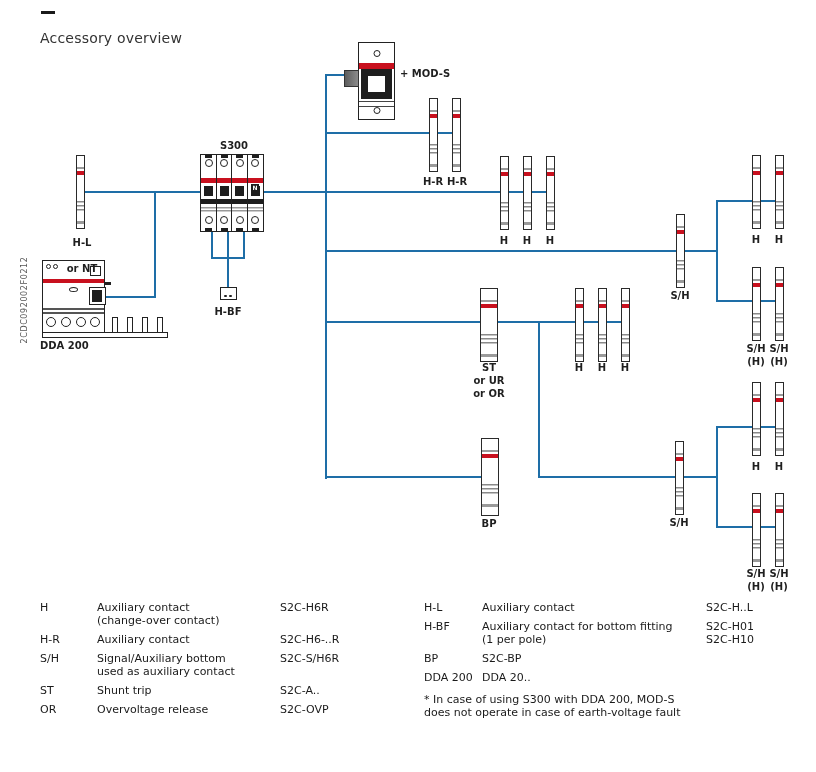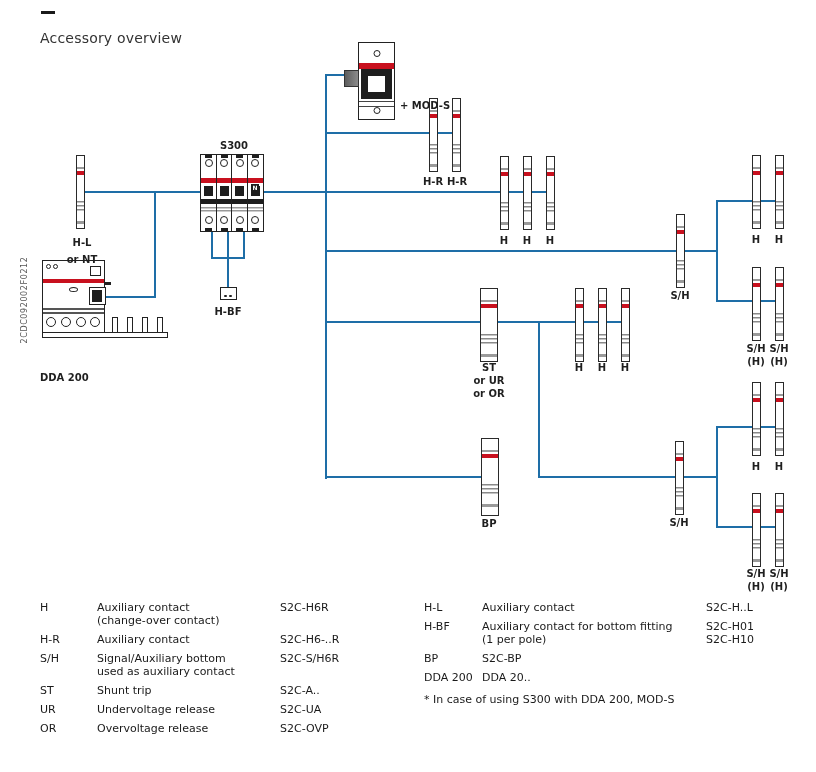--- a/index.html
+++ b/index.html
@@ -26,21 +26,21 @@
       linear-gradient(#8a8a8a,#8a8a8a),
       linear-gradient(#8a8a8a,#8a8a8a),
       linear-gradient(#9a9a9a,#9a9a9a);
     background-repeat:no-repeat;
     background-size:100% 2px,100% 4px,100% 1.5px,100% 1.5px,100% 1.5px,100% 3px;
     background-position:0 11px,0 15px,0 45px,0 49px,0 53px,0 65px;}
   .strip.w{width:18px;}
   
   .dlabel{position:absolute;width:40px;text-align:center;font-size:10px;font-weight:bold;
     color:#1f1f1f;z-index:3;line-height:12px;}
-  .dlabel.la{text-align:left;width:70px;margin-top:32px;}
+  .dlabel.la{text-align:left;width:70px;}
   
   .s300{position:absolute;left:200px;top:154px;display:flex;z-index:2;}
   .s3mod{position:relative;width:17px;height:78px;box-sizing:border-box;border:1.5px solid #222;
     background-color:#fff;
     background-image:
       linear-gradient(#1e1e1e,#1e1e1e),
       linear-gradient(#1e1e1e,#1e1e1e),
       linear-gradient(var(--red,#c8101e),var(--red,#c8101e)),
       linear-gradient(#1e1e1e,#1e1e1e),
       linear-gradient(#1e1e1e,#1e1e1e),
@@ -130,21 +130,21 @@
   <div class="hline" style="left:325px;top:321px;width:301px"></div>
   <div class="vline" style="left:538px;top:322px;height:156px"></div>
   <div class="hline" style="left:325px;top:476px;width:160px"></div>
   <div class="hline" style="left:538px;top:476px;width:179px"></div>
   <div class="vline" style="left:716px;top:426px;height:102px"></div>
   <div class="hline" style="left:716px;top:426px;width:64px"></div>
   <div class="hline" style="left:716px;top:526px;width:64px"></div>
 
   <div class="strip" style="left:76px;top:155px"></div>
   <div class="dlabel" style="left:62px;top:237px">H-L</div>
-  <div class="dlabel" style="left:62px;top:254px">or NT</div>
+  <div class="dlabel" style="left:62px;top:263px">or NT</div>
 
   <div class="dlabel" style="left:214px;top:140px">S300</div>
   <div class="s300">
     <div class="s3mod"></div>
     <div class="s3mod"></div>
     <div class="s3mod"></div>
     <div class="s3mod">
       <span class="nbadge">N</span>
     </div>
   </div>
@@ -265,25 +265,20 @@
           <div>used as auxiliary contact</div>
         </div>
       <div>S2C-S/H6R</div>
     </div>
     <div class="lrow">
       <div>ST</div>
       <div>Shunt trip</div>
       <div>S2C-A..</div>
     </div>
     <div class="lrow">
-      <div>UR</div>
-      <div>Undervoltage release</div>
-      <div>S2C-UA</div>
-    </div>
-    <div class="lrow">
       <div>OR</div>
       <div>Overvoltage release</div>
       <div>S2C-OVP</div>
     </div>
   </div>
 
   <div class="legend legend-right">
     <div class="lrow">
       <div>H-L</div>
       <div>Auxiliary contact</div>
@@ -303,16 +298,17 @@
     <div class="lrow">
       <div>BP</div>
       <div>S2C-BP</div>
     </div>
     <div class="lrow">
       <div>DDA 200</div>
       <div>DDA 20..</div>
     </div>
     <div class="footnote">
       <div>* In case of using S300 with DDA 200, MOD-S</div>
+      <div>does not operate in case of earth-voltage fault</div>
     </div>
   </div>
 
 </div>
 
 </body></html>

